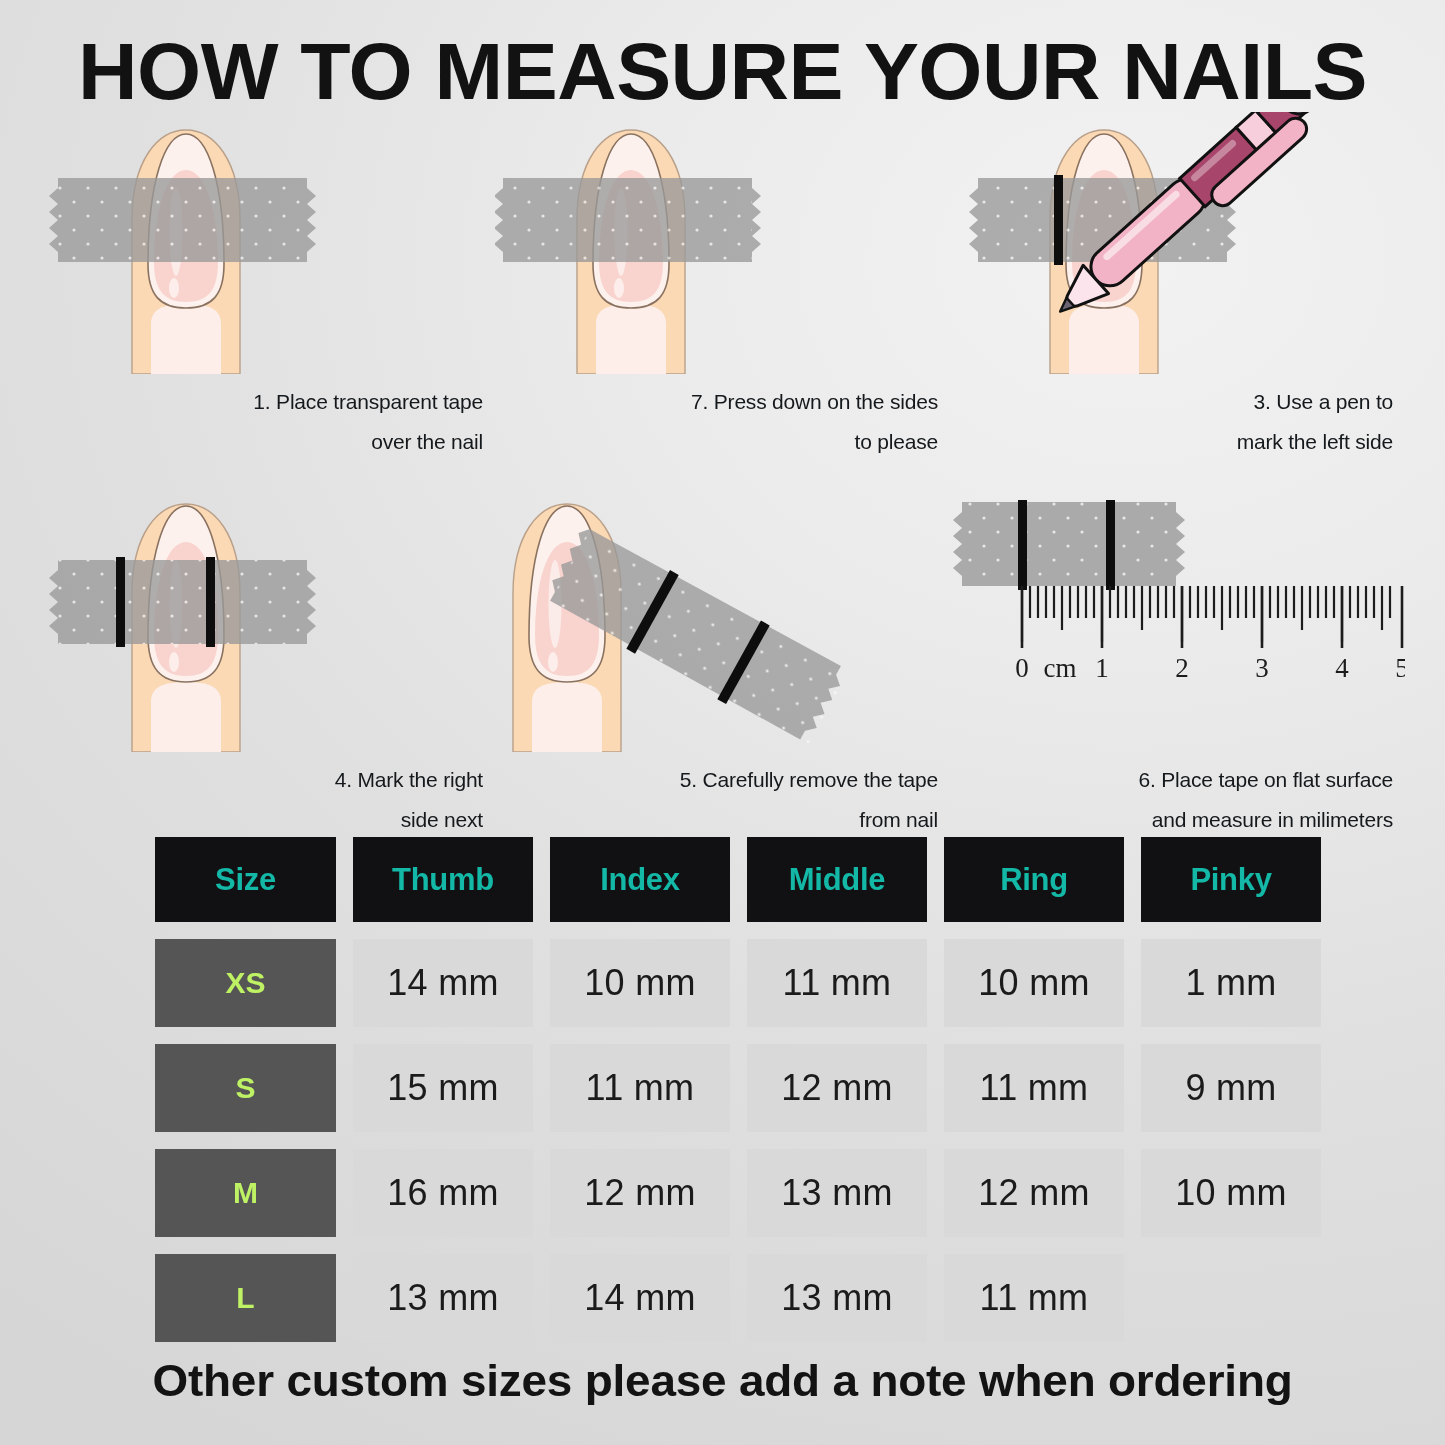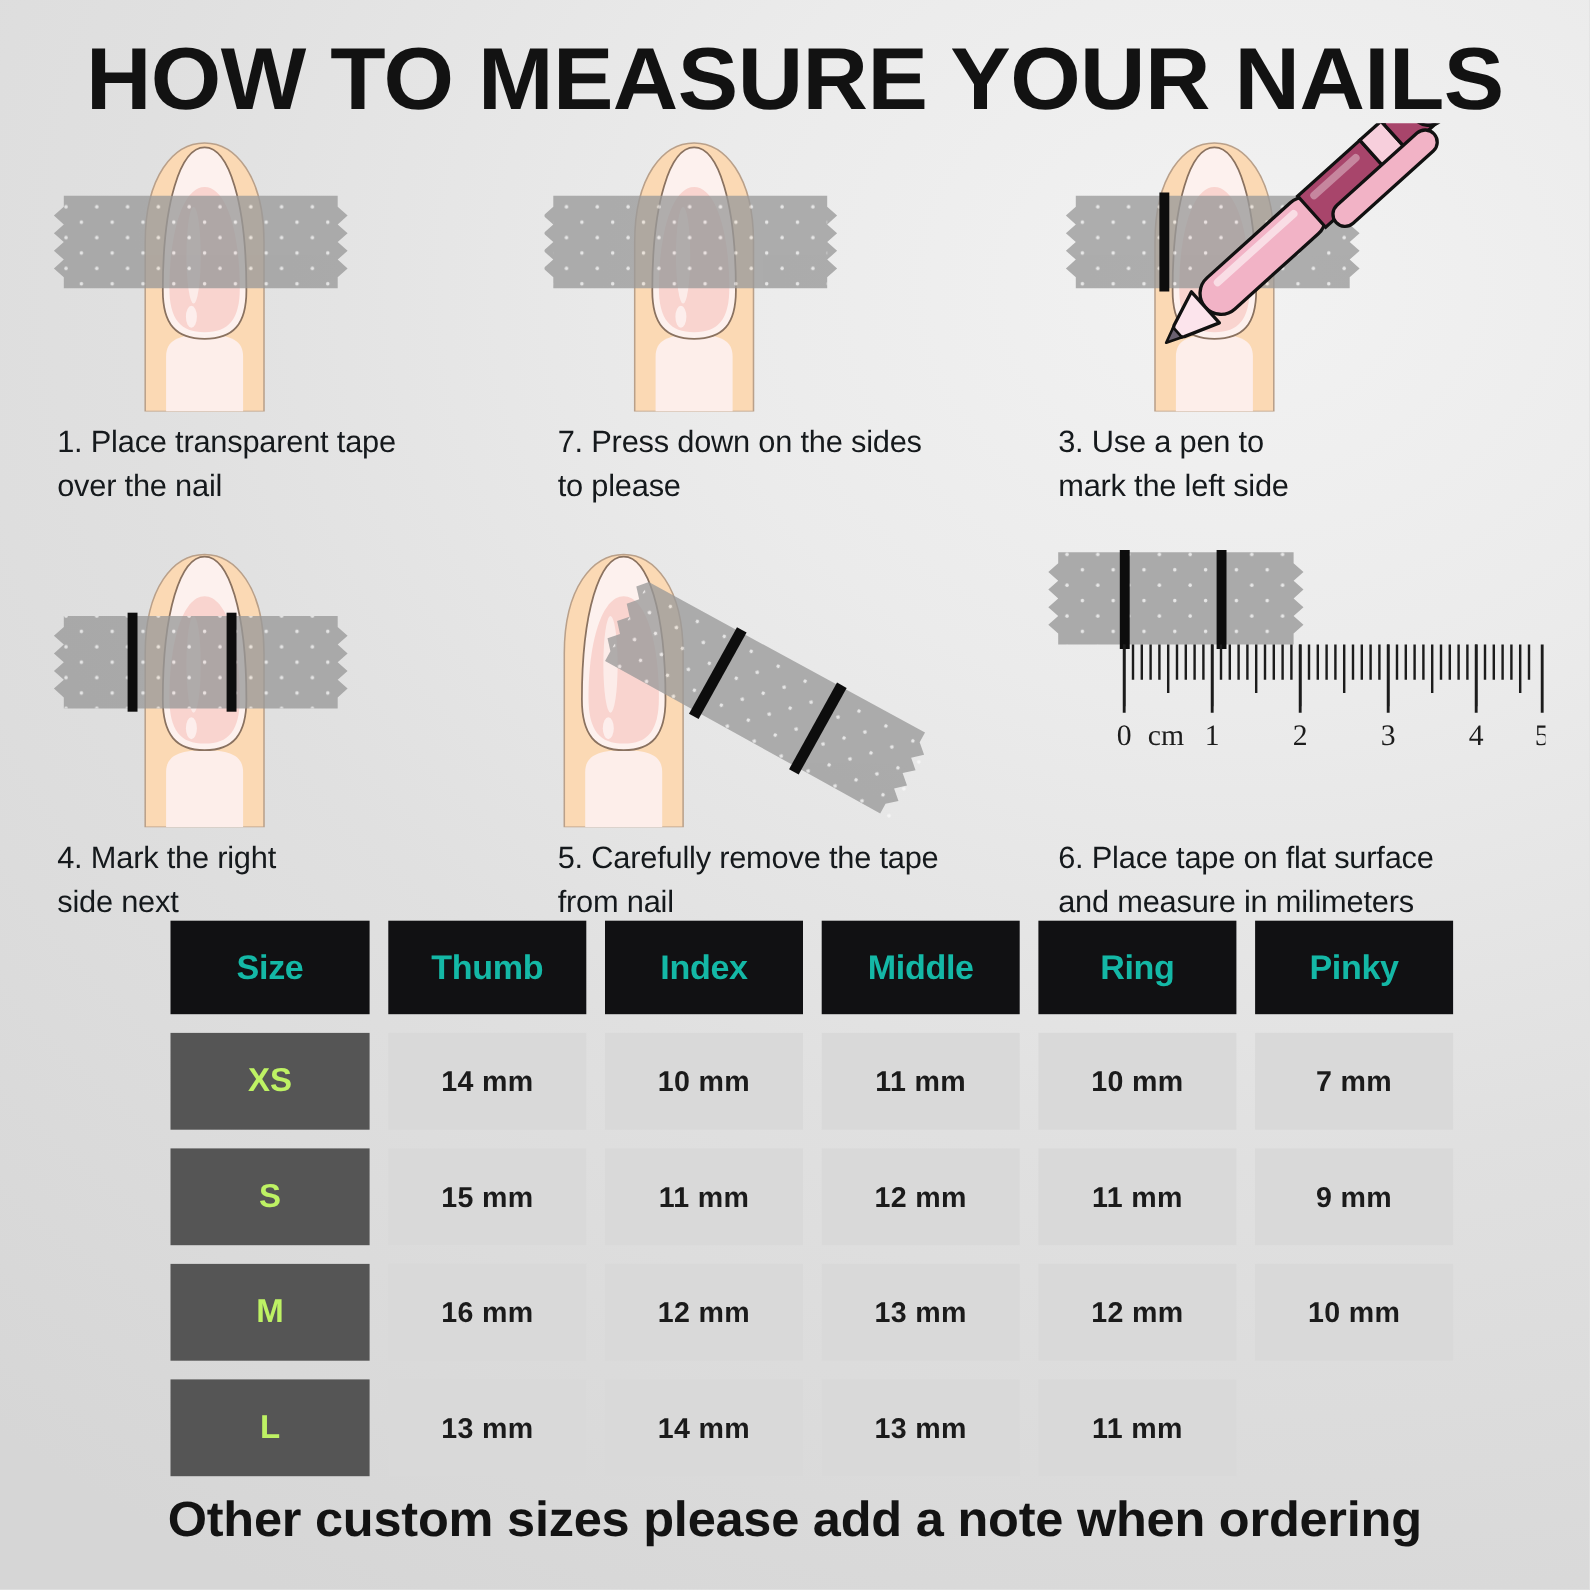--- a/index.html
+++ b/index.html
@@ -59,24 +59,24 @@
     height: 262px;
     width: 455px;
   }
   .step-art svg {
     position: absolute;
     left: 0;
     top: 0;
   }
   .step-caption {
     margin-top: 8px;
-    text-align: left;
+    text-align: right;
     font-family: "Liberation Sans", sans-serif;
     font-weight: 400;
-    font-size: 28px;
+    font-size: 21px;
     line-height: 40px;
     color: #15191c;
     letter-spacing: -0.2px;
     padding: 0 12px;
   }
   .steps-row.row2 .step-art { height: 268px; }
   .steps-row.row2 { margin-top: 22px; }
 
   
   .table {
@@ -110,22 +110,22 @@
   }
   .sizecell {
     background: #555555;
     color: #bef264;
     font-weight: 700;
     font-size: 30px;
   }
   .datacell {
     background: #d9d9d9;
     color: #1b1b1b;
-    font-weight: 700;
-    font-size: 26px;
+    font-weight: 400;
+    font-size: 36px;
     letter-spacing: 0.3px;
   }
   .trow.header-row .cell { height: 85px; }
   .trow.body-row { margin-bottom: 17px; }
 
   
   .footer {
     position: absolute;
     left: 0;
     bottom: 38px;
@@ -472,21 +472,21 @@
       <div class="cell data-col hdr">Ring</div>
       <div class="cell data-col hdr">Pinky</div>
     </div>
 
     <div class="trow body-row">
       <div class="cell size-col sizecell">XS</div>
       <div class="cell data-col datacell">14 mm</div>
       <div class="cell data-col datacell">10 mm</div>
       <div class="cell data-col datacell">11 mm</div>
       <div class="cell data-col datacell">10 mm</div>
-      <div class="cell data-col datacell">7 mm</div>
+      <div class="cell data-col datacell">1 mm</div>
     </div>
 
     <div class="trow body-row">
       <div class="cell size-col sizecell">S</div>
       <div class="cell data-col datacell">15 mm</div>
       <div class="cell data-col datacell">11 mm</div>
       <div class="cell data-col datacell">12 mm</div>
       <div class="cell data-col datacell">11 mm</div>
       <div class="cell data-col datacell">9 mm</div>
     </div>

